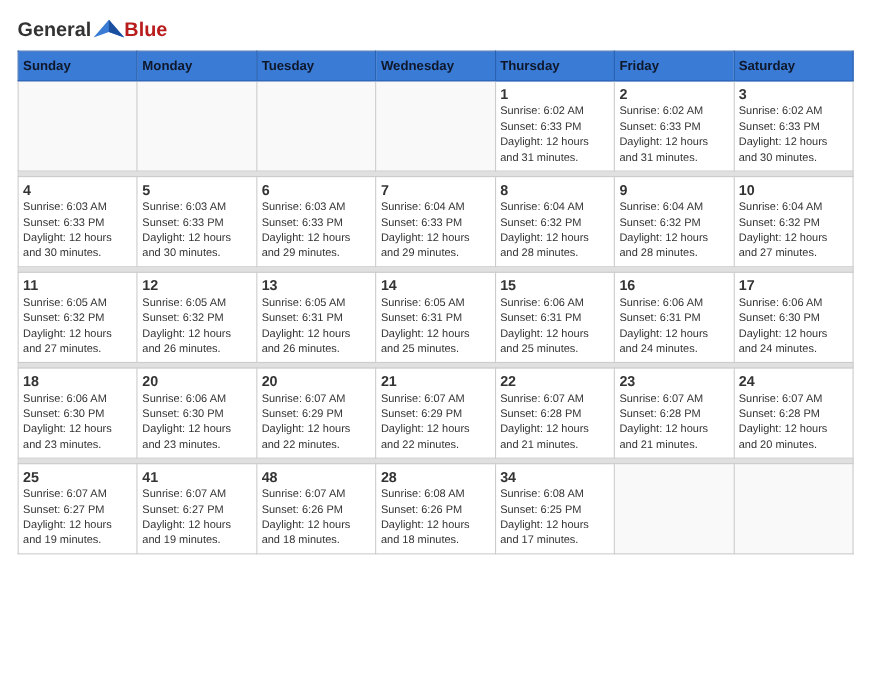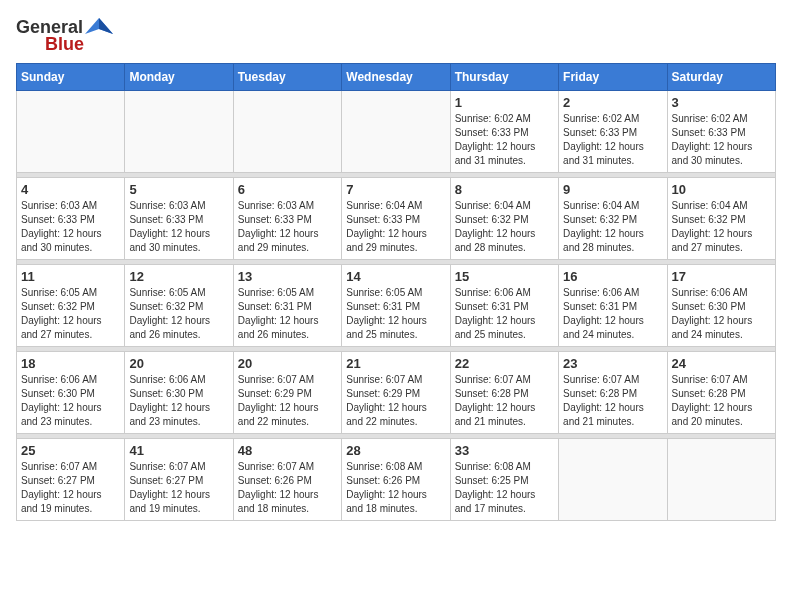--- a/index.html
+++ b/index.html
@@ -11,22 +11,22 @@
       padding: 16px;
     }
     .header-area {
       display: flex;
       justify-content: space-between;
       align-items: flex-start;
       margin-bottom: 8px;
     }
     .logo {
       display: flex;
-      flex-direction: column;
-      align-items: center;
+      flex-direction: row;
+      align-items: flex-end;
     }
     .logo-row {
       display: flex;
       align-items: center;
       gap: 2px;
     }
     .title-area {
       text-align: right;
     }
     .calendar-title {
@@ -39,21 +39,21 @@
       color: #333;
       font-weight: normal;
     }
     .calendar {
       width: 100%;
       border-collapse: collapse;
       font-size: 11px;
     }
     .calendar th {
       background: #3a7bd5;
-      color: #ffffff;
+      color: #0f172a;
       padding: 6px 4px;
       text-align: left;
       font-size: 12px;
       font-weight: bold;
       border: 1px solid #2a60b0;
     }
     .calendar td {
       border: 1px solid #ccc;
       vertical-align: top;
       padding: 4px;
@@ -295,21 +295,21 @@
 Sunset: 6:26 PM
 Daylight: 12 hours and 18 minutes.</div>
         </td>
         <td>
           <span class="day-number">28</span>
           <div class="day-info" style="white-space: pre-line;">Sunrise: 6:08 AM
 Sunset: 6:26 PM
 Daylight: 12 hours and 18 minutes.</div>
         </td>
         <td>
-          <span class="day-number">33</span>
+          <span class="day-number">34</span>
           <div class="day-info" style="white-space: pre-line;">Sunrise: 6:08 AM
 Sunset: 6:25 PM
 Daylight: 12 hours and 17 minutes.</div>
         </td>
         <td class="empty-cell"></td>
         <td class="empty-cell"></td>
       </tr>
     </tbody>
 </table>
 

